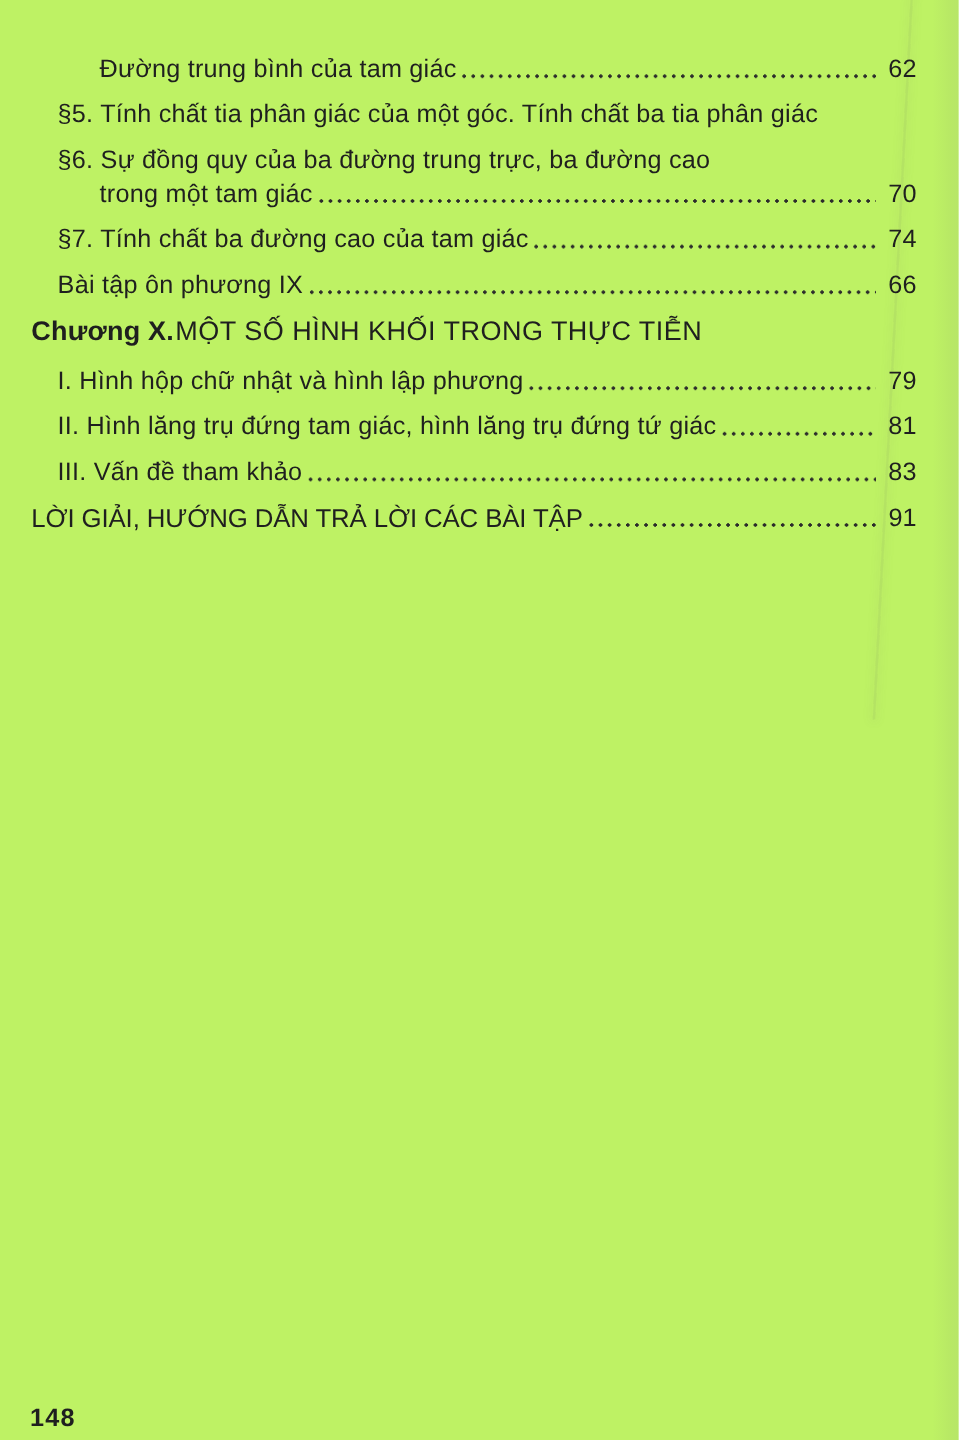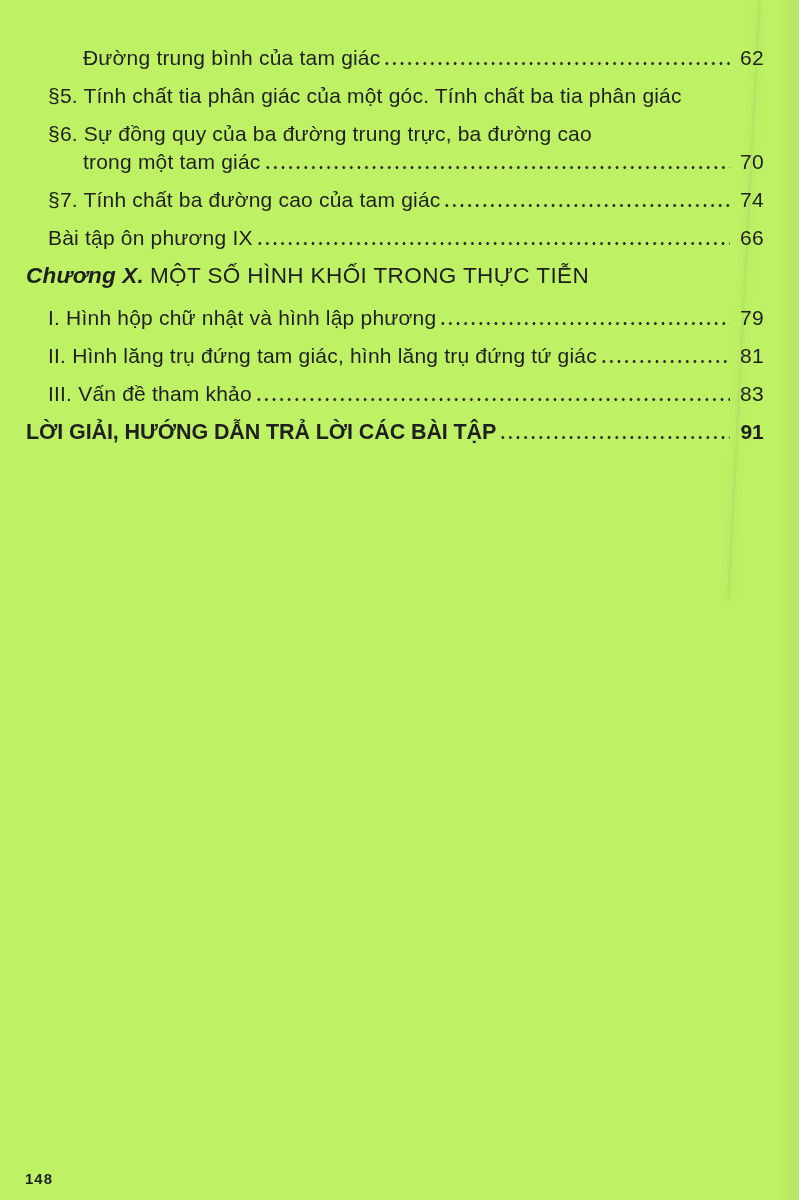--- a/index.html
+++ b/index.html
@@ -70,31 +70,31 @@
     background-position: left bottom 6px;
   }
 
   .pg {
     min-width: 34px;
     text-align: center;
     white-space: nowrap;
   }
 
   .chapter { font-size: 22.5px; }
-  .chapter .label { font-weight: bold; margin-right: 6px; letter-spacing: 0.2px; font-style: italic; }
+  .chapter .label { font-weight: bold; margin-right: 1px; letter-spacing: 0.2px; }
   .chapter .title { letter-spacing: 0.4px; }
 
-  .bold-row .t, .bold-row .pg { font-weight: bold; letter-spacing: -0.1px; }
+  .bold-row .t, .bold-row .pg { font-weight: normal; letter-spacing: -0.1px; }
   .bold-row .t { font-size: 21.5px; }
 
   .folio {
     position: absolute;
     left: 25px;
     top: 1170px;
-    font-size: 15px;
+    font-size: 21px;
     font-weight: bold;
     letter-spacing: 1px;
   }
 </style>
 </head>
 <body>
 
 <div class="page">
   <div class="crease"></div>
 

